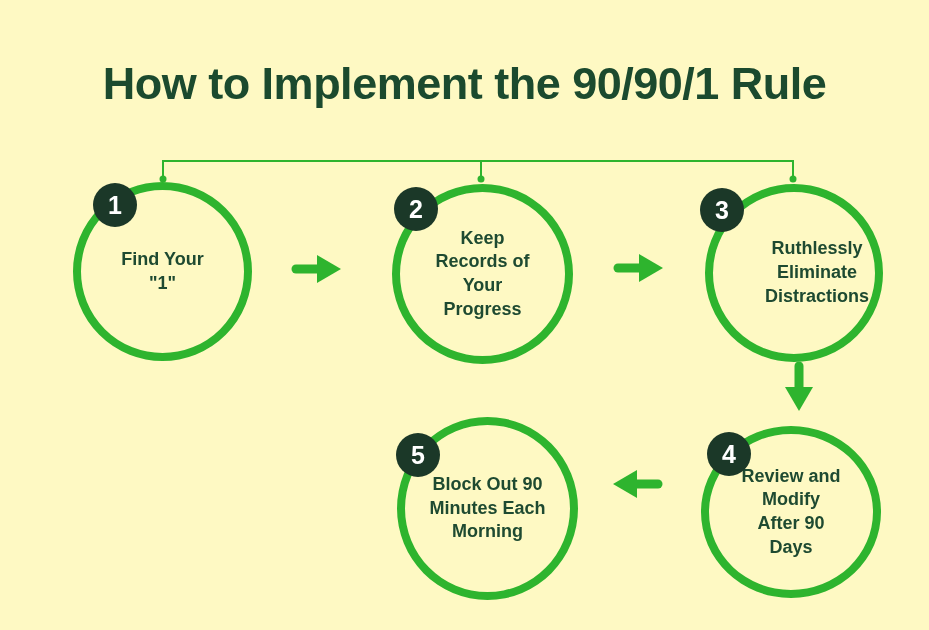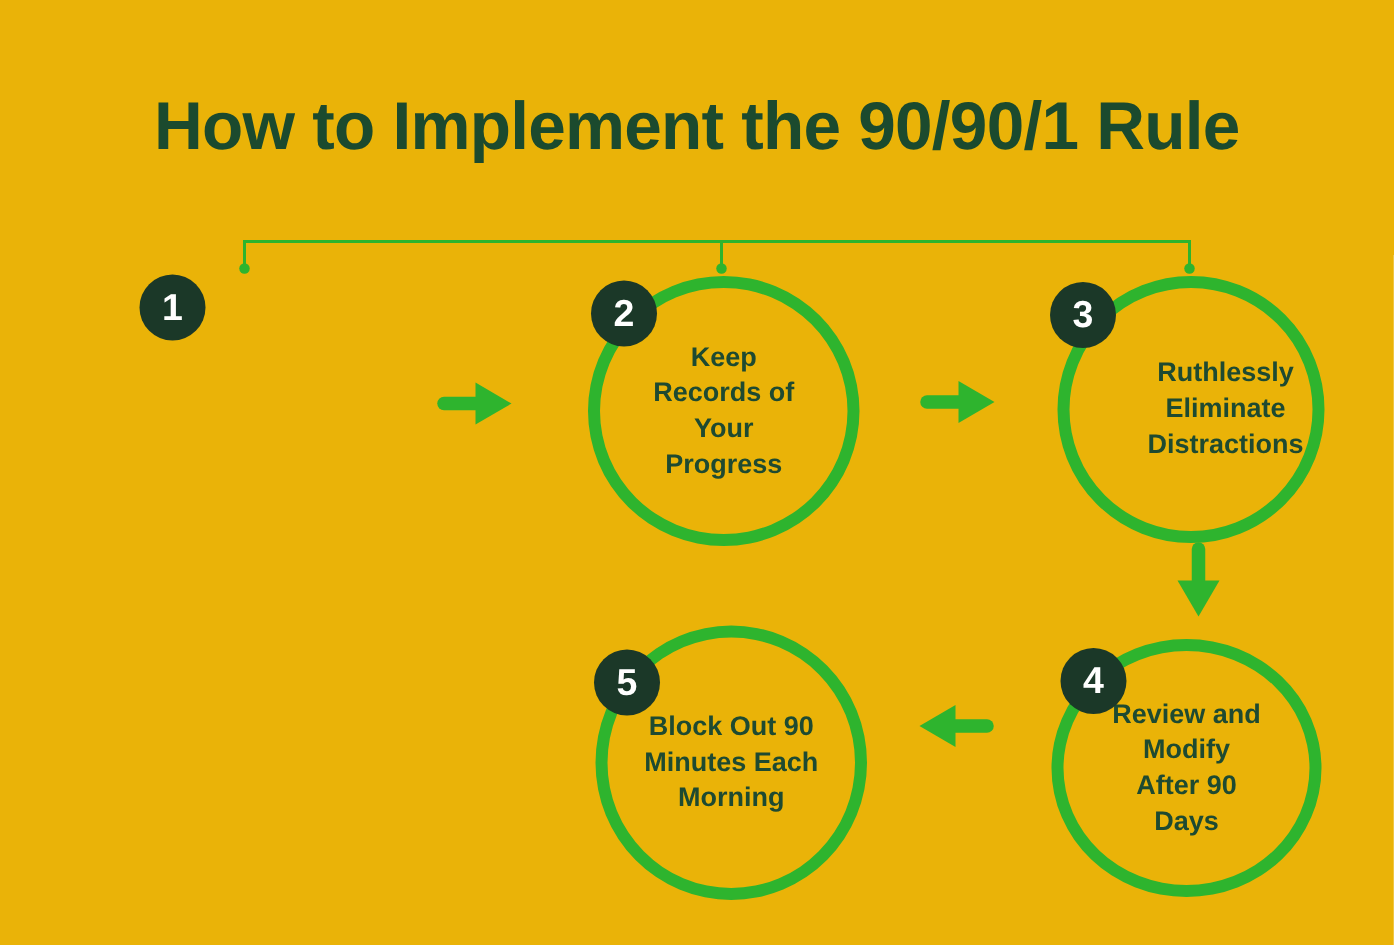--- a/index.html
+++ b/index.html
@@ -1,20 +1,20 @@
 <!DOCTYPE html>
 <html><head>
 <meta charset="utf-8">
 <style>
   html, body { margin: 0; padding: 0; }
   .canvas {
     position: relative;
     width: 929px;
     height: 630px;
-    background: #eab308;
+    background: #fef9c3;
     overflow: hidden;
     font-family: "Liberation Sans", sans-serif;
   }
   .title {
     position: absolute;
     top: 58px;
     left: 0;
     width: 929px;
     margin: 0;
     text-align: center;
@@ -104,20 +104,24 @@
       <path d="M799,366 v21" stroke="#2eb42e" stroke-width="9" stroke-linecap="round" fill="none"></path>
       <path d="M785,387 L813,387 L799,411 Z" fill="#2eb42e"></path>
     </g>
 
     <g>
       <path d="M658,484 h-21" stroke="#2eb42e" stroke-width="9" stroke-linecap="round" fill="none"></path>
       <path d="M637,470 L613,484 L637,498 Z" fill="#2eb42e"></path>
     </g>
   </svg>
 
+  <div class="step c1">
+    <div class="step-label">Find Your
+"1"</div>
+  </div>
   <div class="step c2">
     <div class="step-label">Keep
 Records of
 Your
 Progress</div>
   </div>
   <div class="step c3">
     <div class="step-label">Ruthlessly
 Eliminate
 Distractions</div>

